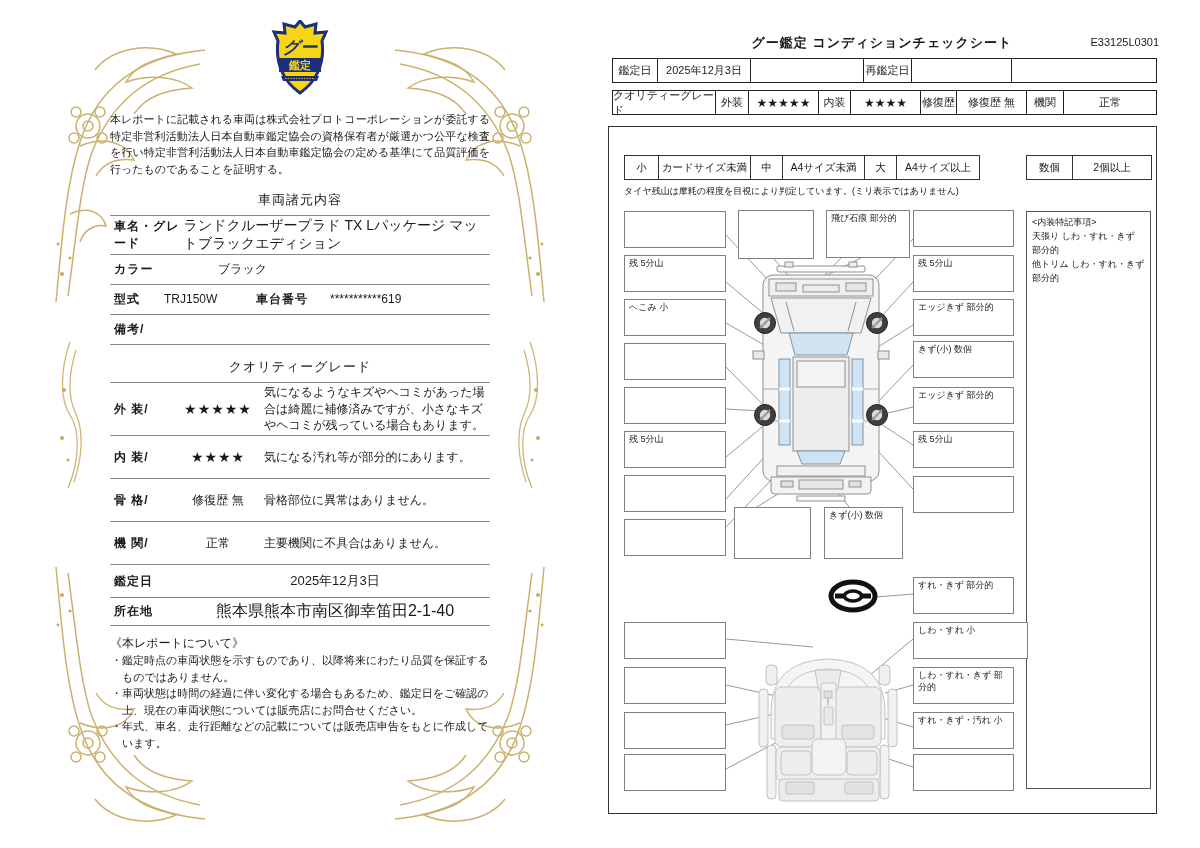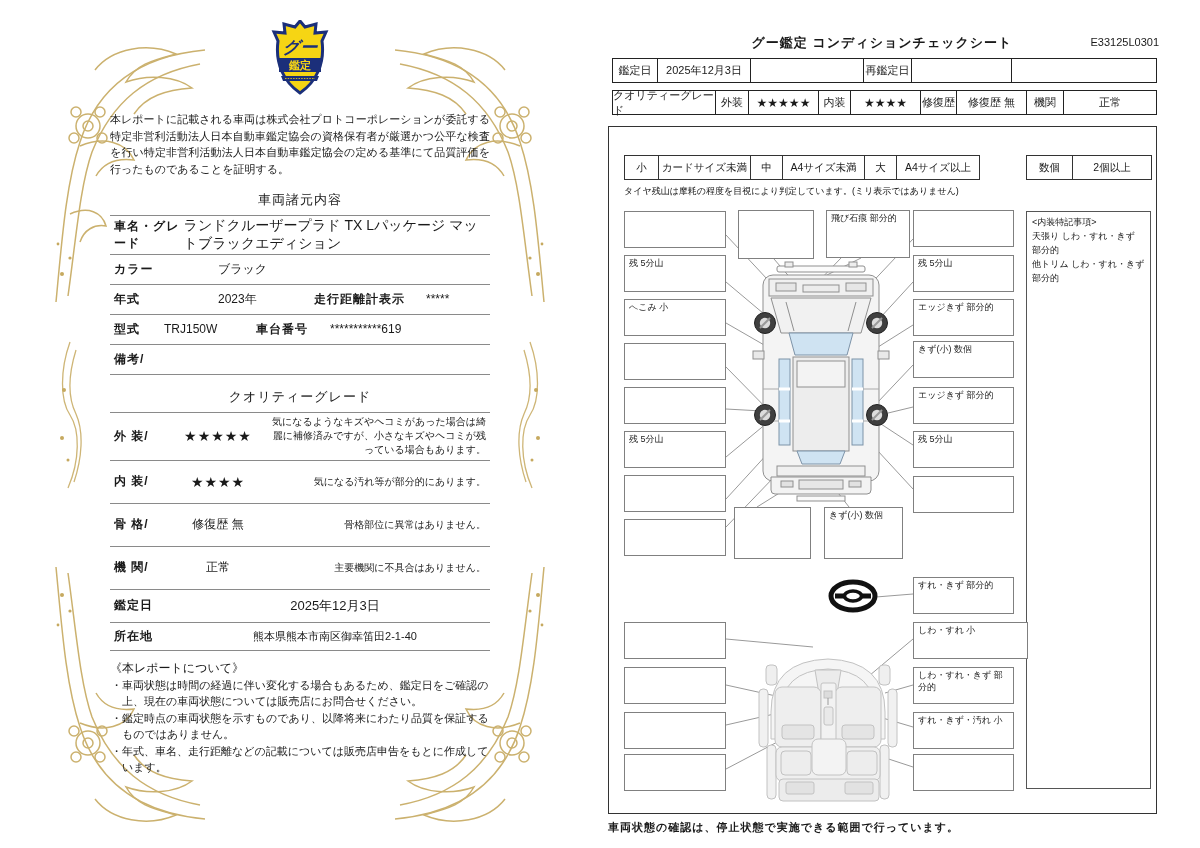--- a/index.html
+++ b/index.html
@@ -19,21 +19,21 @@
   .cert-title{font-family:"DejaVu Serif","Liberation Serif",serif;font-style:italic;font-weight:bold;
               font-size:32px;color:#ab8b3e;margin-top:10px;letter-spacing:1px;white-space:nowrap;}
   .cert-sub{font-size:14px;font-weight:bold;margin-top:13px;letter-spacing:3px;}
   .cert-intro{text-align:justify;font-size:11px;line-height:1.52;margin-top:11px;}
   .sec-title{font-size:13px;font-weight:normal;margin-top:13px;letter-spacing:1px;}
   .tbl{margin-top:6px;text-align:left;border-bottom:1px solid #8a8a8a;}
   .row{display:flex;align-items:center;border-top:1px solid #8a8a8a;min-height:27px;padding:1px 4px;font-size:12px;}
   .row .lbl{font-weight:bold;letter-spacing:1px;}
   .sm{font-size:14px;}
   .stars{letter-spacing:1px;font-size:14px;}
-  .desc{font-size:10px;line-height:1.4;text-align:right;flex:1;}
+  .desc{font-size:12px;line-height:1.4;text-align:left;flex:1;}
   .cval{flex:1;text-align:center;}
   .notes{margin-top:9px;text-align:left;}
   .notes-title{font-size:12px;}
   .note-li{font-size:11px;line-height:1.5;padding-left:12px;text-indent:-11px;}
 
   
   .sheet{position:absolute;left:604px;top:30px;width:556px;height:808px;}
   .sheet-title{position:absolute;top:4px;left:0;width:100%;text-align:center;font-size:13px;font-weight:bold;letter-spacing:1px;}
   .serial{position:absolute;top:6px;right:1px;font-size:11px;}
   .bar{position:absolute;left:8px;width:545px;height:25px;display:flex;border:1px solid #222;box-sizing:border-box;background:#fff;}
@@ -178,26 +178,20 @@
     <div class="tbl">
       <div class="row">
         <span class="lbl" style="width:104px">車名・グレード</span>
         <span class="sm">ランドクルーザープラド TX Lパッケージ マットブラックエディション</span>
       </div>
       <div class="row">
         <span class="lbl" style="width:104px">カラー</span>
         <span>ブラック</span>
       </div>
       <div class="row">
-        <span class="lbl" style="width:104px">年式</span>
-        <span style="width:96px">2023年</span>
-        <span class="lbl" style="width:112px">走行距離計表示</span>
-        <span>*****</span>
-      </div>
-      <div class="row">
         <span class="lbl" style="width:50px">型式</span>
         <span style="width:92px">TRJ150W</span>
         <span class="lbl" style="width:74px">車台番号</span>
         <span>***********619</span>
       </div>
       <div class="row">
         <span class="lbl">備考/</span>
       </div>
     </div>
 
@@ -223,28 +217,28 @@
         <span class="lbl" style="width:58px">機 関/</span>
         <span style="width:92px;text-align:center;font-size:12px">正常</span>
         <span class="desc">主要機関に不具合はありません。</span>
       </div>
       <div class="row" style="min-height:30px">
         <span class="lbl" style="width:70px">鑑定日</span>
         <span class="cval" style="font-size:13px">2025年12月3日</span>
       </div>
       <div class="row" style="min-height:25px">
         <span class="lbl" style="width:70px">所在地</span>
-        <span class="cval" style="font-size:11px">熊本県熊本市南区御幸笛田2-1-40</span>
+        <span class="cval" style="font-size:16px">熊本県熊本市南区御幸笛田2-1-40</span>
       </div>
     </div>
 
     <div class="notes">
       <div class="notes-title">《本レポートについて》</div>
+      <div class="note-li">・鑑定時点の車両状態を示すものであり、以降将来にわたり品質を保証するものではありません。</div>
       <div class="note-li">・車両状態は時間の経過に伴い変化する場合もあるため、鑑定日をご確認の上、現在の車両状態については販売店にお問合せください。</div>
-      <div class="note-li">・鑑定時点の車両状態を示すものであり、以降将来にわたり品質を保証するものではありません。</div>
       <div class="note-li">・年式、車名、走行距離などの記載については販売店申告をもとに作成しています。</div>
 
     </div>
 
     
   </div>
 </div>
 
 <div class="sheet">
   <div class="sheet-title">グー鑑定  コンディションチェックシート</div>
@@ -444,14 +438,13 @@
     <div class="abox" style="left:15px;top:540px;width:102px;height:37px"></div>
     <div class="abox" style="left:15px;top:585px;width:102px;height:37px"></div>
     <div class="abox" style="left:15px;top:627px;width:102px;height:37px"></div>
     <div class="abox" style="left:304px;top:450px;width:101px;height:37px">すれ・きず 部分的</div>
     <div class="abox" style="left:304px;top:495px;width:115px;height:37px">しわ・すれ 小</div>
     <div class="abox" style="left:304px;top:540px;width:101px;height:37px">しわ・すれ・きず 部分的</div>
     <div class="abox" style="left:304px;top:585px;width:101px;height:37px">すれ・きず・汚れ 小</div>
     <div class="abox" style="left:304px;top:627px;width:101px;height:37px"></div>
   </div>
 
-  <div class="sheet-footer">車両状態の確認は、停止状態で実施できる範囲で行っています。</div>
 </div>
 
 </body></html>

